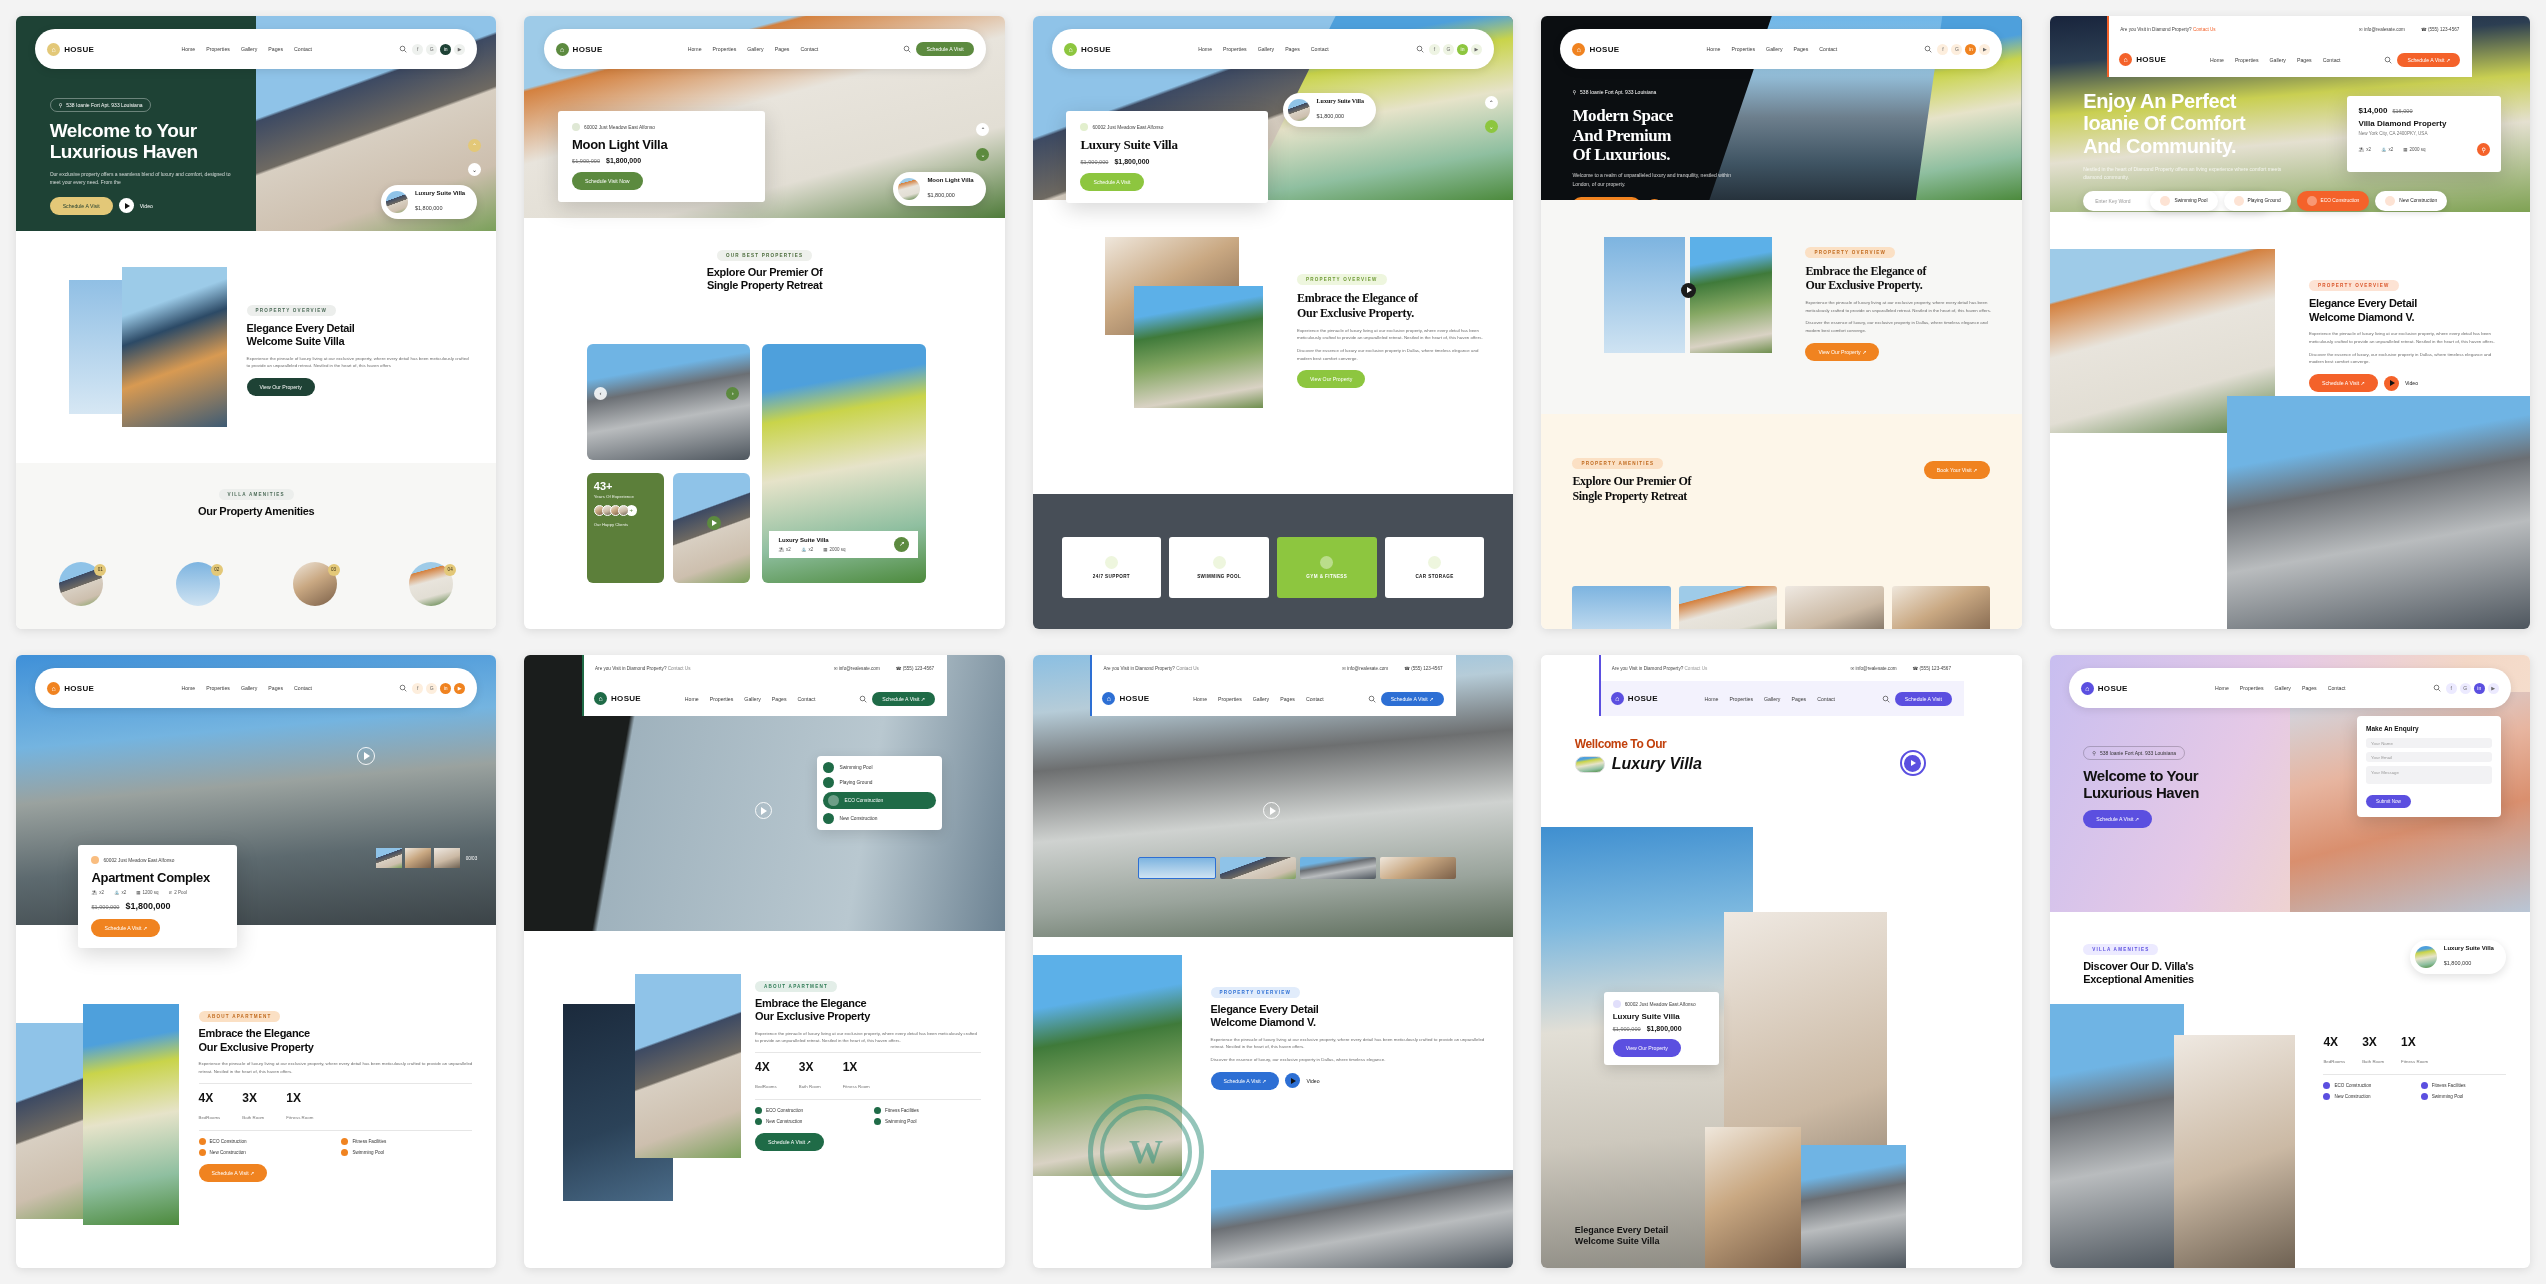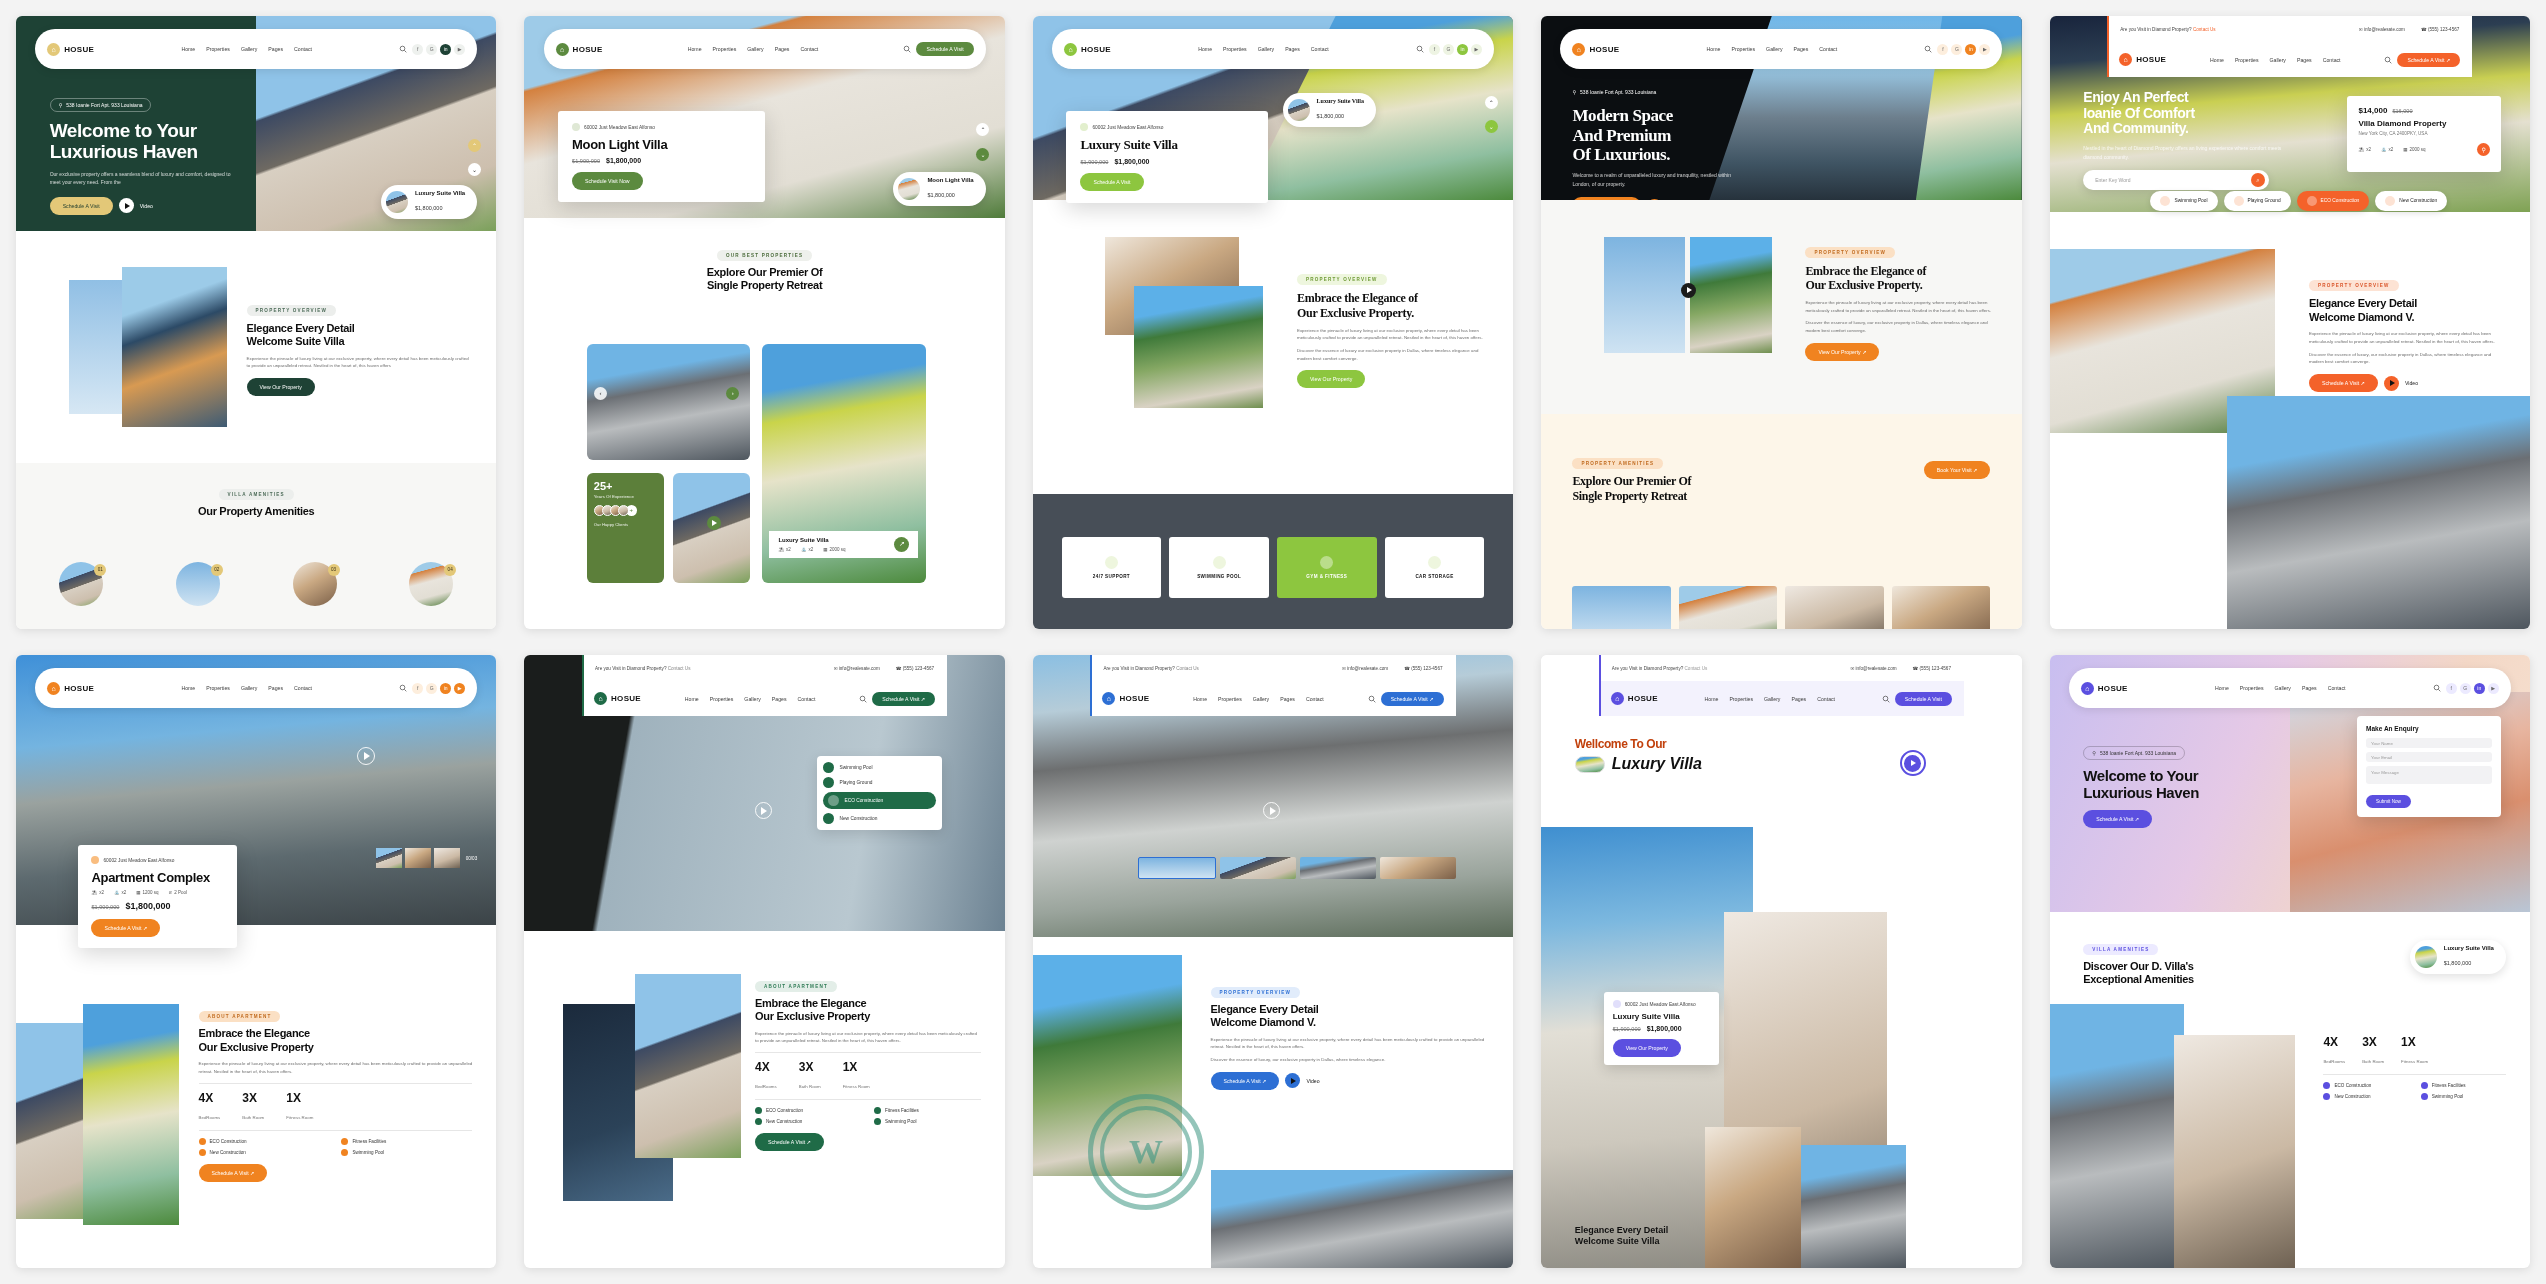--- a/index.html
+++ b/index.html
@@ -324,21 +324,21 @@
           <div>Explore Our Premier Of</div>
           <div>Single Property Retreat</div>
         </div>
       </div>
 
       <div class="img house-d" style="left:13%;top:53.5%;width:34%;height:19%;border-radius:6px;"></div>
       <div style="position:absolute;left:14.5%;top:60.5%;width:13px;height:13px;border-radius:50%;background:rgba(255,255,255,.85);display:flex;align-items:center;justify-content:center;font-size:6px;color:#333">‹</div>
       <div style="position:absolute;left:42%;top:60.5%;width:13px;height:13px;border-radius:50%;background:#5c8a3f;display:flex;align-items:center;justify-content:center;font-size:6px;color:#fff">›</div>
 
       <div class="green-blk" style="position:absolute;left:13%;top:74.5%;width:16%;height:18%;border-radius:6px;padding:7px;color:#fff;">
-        <div style="font-size:11px;font-weight:800;">25+</div>
+        <div style="font-size:11px;font-weight:800;">43+</div>
         <div style="font-size:4.4px;opacity:.9;margin-top:2px;">Years Of Experience</div>
         <div style="display:flex;gap:-3px;margin-top:6px;">
           <span class="img interior" style="position:relative;width:11px;height:11px;border-radius:50%;border:1px solid #fff;"></span>
           <span class="img bedroom" style="position:relative;width:11px;height:11px;border-radius:50%;border:1px solid #fff;margin-left:-3px"></span>
           <span class="img interior" style="position:relative;width:11px;height:11px;border-radius:50%;border:1px solid #fff;margin-left:-3px"></span>
           <span class="img bedroom" style="position:relative;width:11px;height:11px;border-radius:50%;border:1px solid #fff;margin-left:-3px"></span>
           <span style="width:11px;height:11px;border-radius:50%;background:#fff;color:#5c8a3f;font-size:6px;display:flex;align-items:center;justify-content:center;margin-left:-3px">+</span>
         </div>
         <div style="font-size:4.2px;opacity:.9;margin-top:6px;">Our Happy Clients</div>
       </div>
@@ -567,21 +567,21 @@
         <div class="tright">
           <svg class="sico" viewBox="0 0 24 24" fill="none" stroke="#333" stroke-width="2.4">
               <circle cx="10.5" cy="10.5" r="7"></circle>
               <line x1="16" y1="16" x2="22" y2="22"></line>
             </svg>
           <span class="cta" style="background:#f4622a">Schedule A Visit  ↗</span>
         </div>
       </div>
 
       <div style="position:absolute;left:7%;top:12%;color:#fff;width:42%;">
-        <div class="h1" style="font-size:14px;">
+        <div class="h1" style="font-size:20px;">
           <div>Enjoy An Perfect</div>
           <div>Ioanie Of Comfort</div>
           <div>And Community.</div>
         </div>
         <div class="psub" style="margin-top:7px;">Nestled in the heart of Diamond Property offers an living experience where comfort meets diamond community.</div>
         <div class="searchbar" style="margin-top:9px;width:92%;">
           <span>Enter Key Word</span>
           <span class="sbtn" style="background:#f4622a">⌕</span>
         </div>
       </div>

